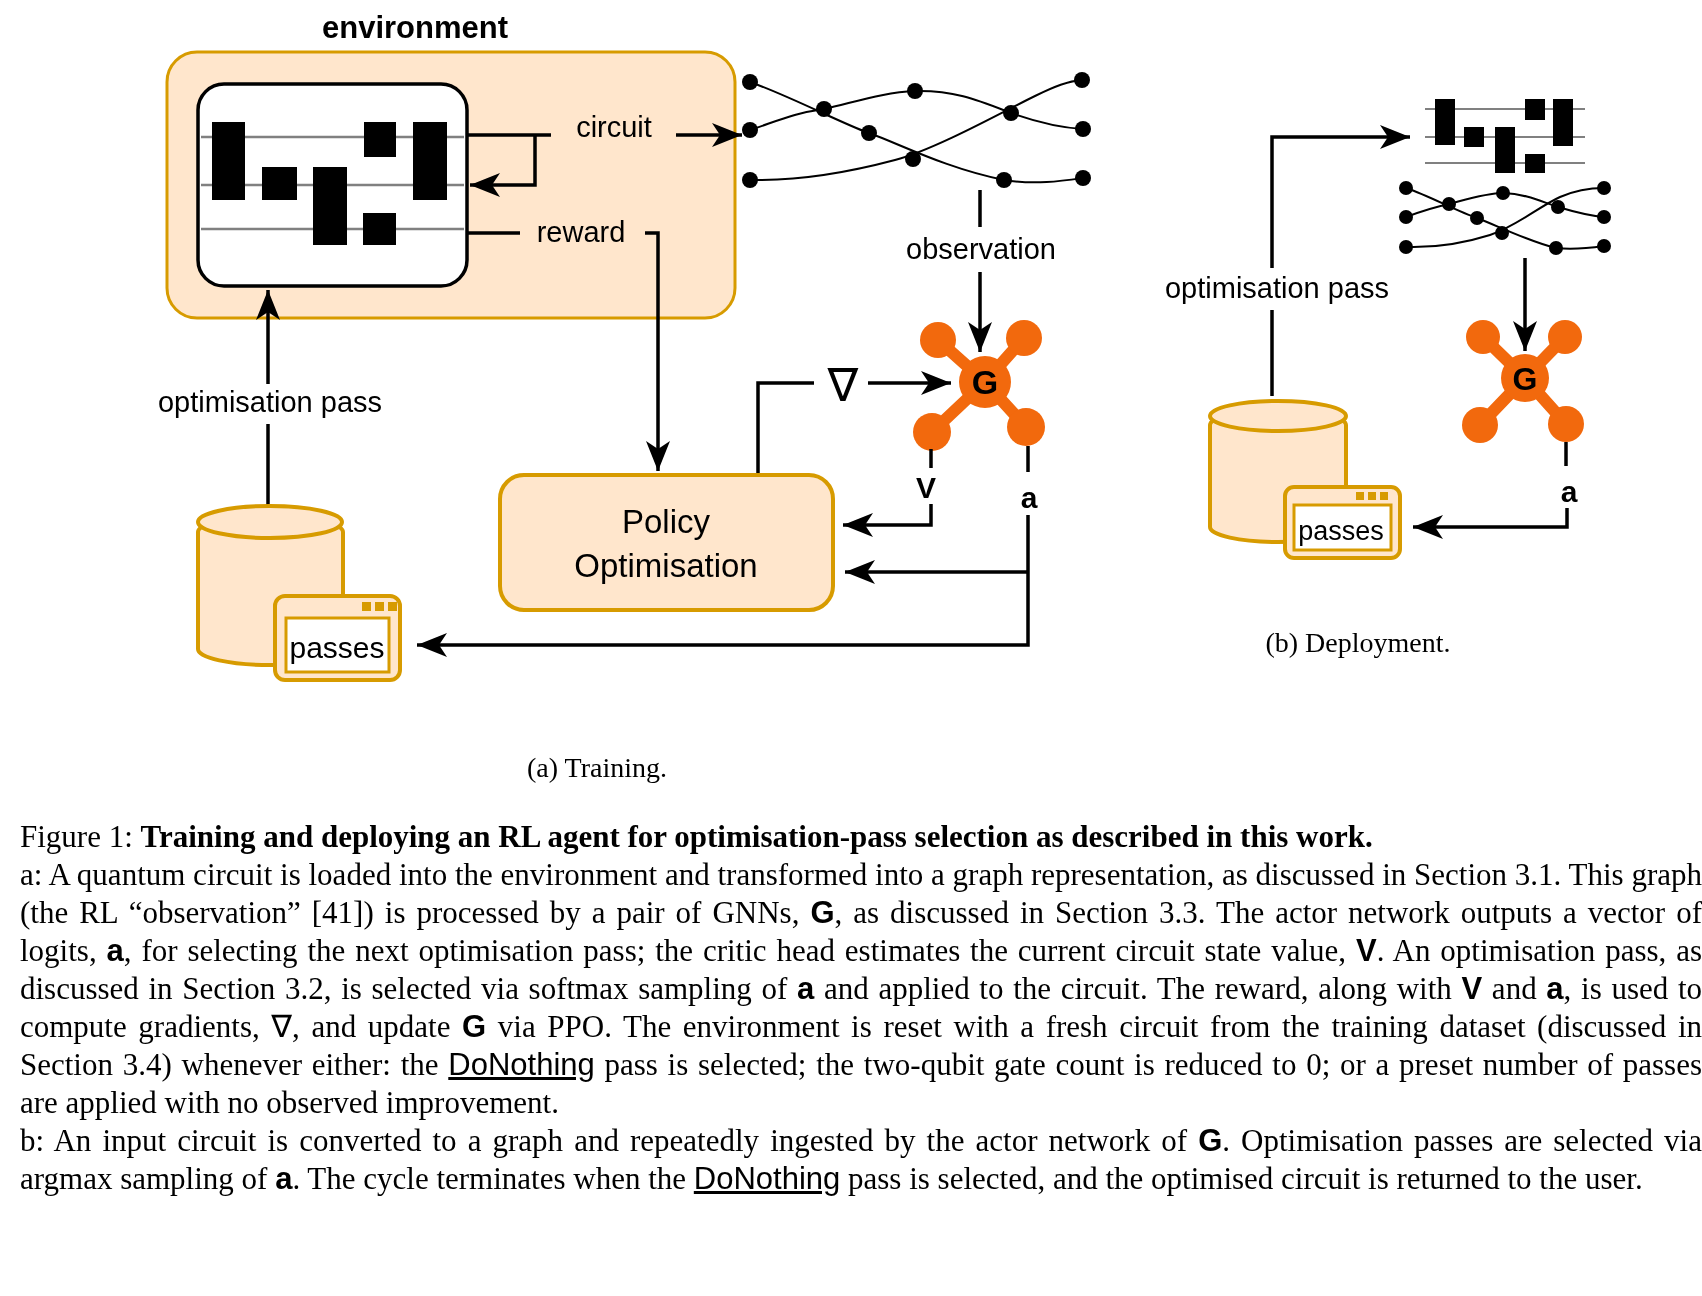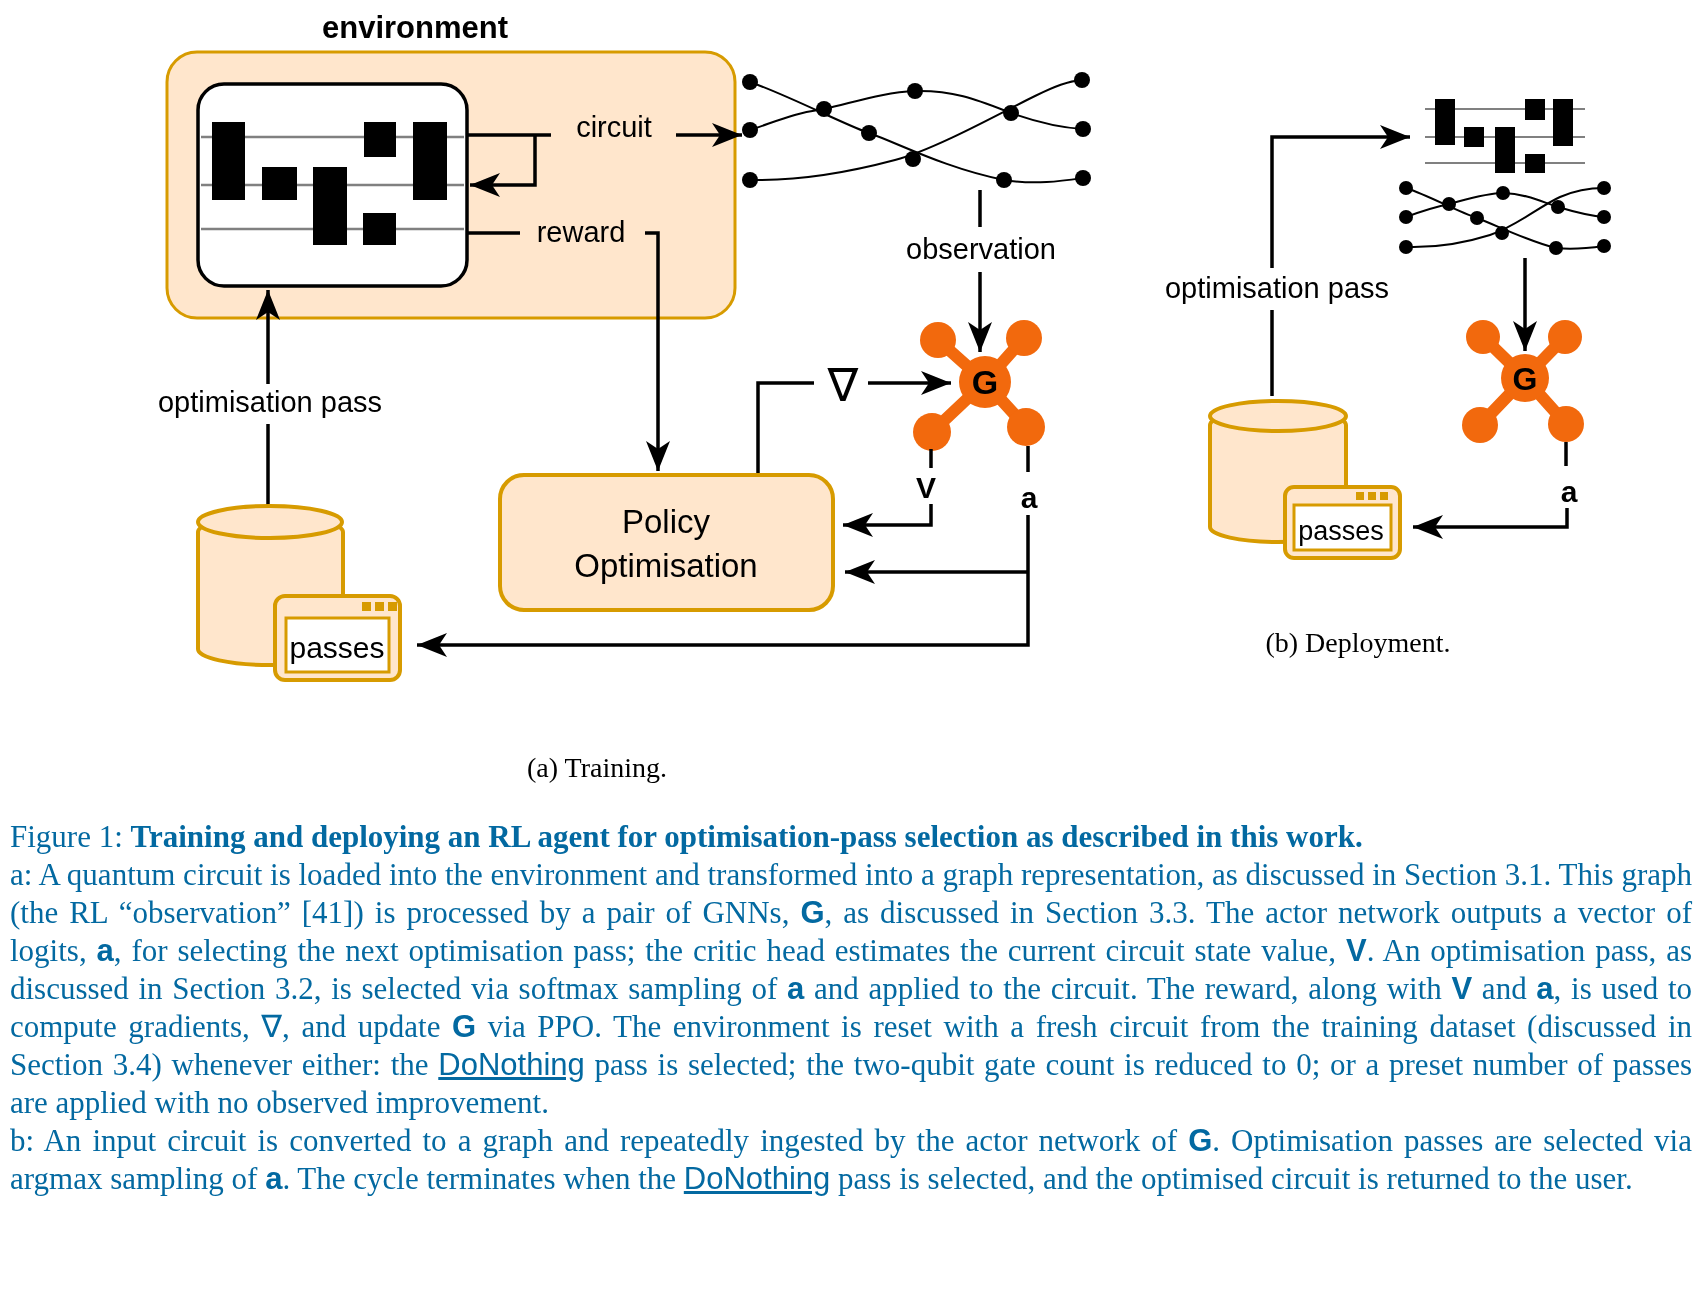--- a/index.html
+++ b/index.html
@@ -17,23 +17,23 @@
   .gedge{stroke:#000;stroke-width:2;fill:none;}
   .gdot{fill:#000;}
   .gnn-fill{fill:var(--gnn);}
   .gnn-bar{stroke:var(--gnn);stroke-width:12;stroke-linecap:round;}
   .lbl{font-family:"Liberation Sans",sans-serif;font-size:29px;fill:#000;}
   .lbl-b{font-family:"Liberation Sans",sans-serif;font-size:30px;font-weight:bold;fill:#000;}
   .lbl-env{font-family:"Liberation Sans",sans-serif;font-size:31px;font-weight:bold;fill:#000;}
   .lbl-nabla{font-family:"DejaVu Sans",sans-serif;font-size:46px;fill:#000;}
   .lbl-g{font-family:"Liberation Sans",sans-serif;font-size:34px;font-weight:bold;fill:#000;}
   .lbl-sub{font-family:"Liberation Serif",serif;font-size:28px;fill:#000;}
-  #caption{position:absolute;left:10px;top:818px;width:1682px;
+  #caption{position:absolute;left:20px;top:818px;width:1682px;
            font-family:"Liberation Serif",serif;font-size:31px;line-height:38px;
-           text-align:justify;color:#0369a1;}
+           text-align:justify;color:#000000;}
   #caption .seg-r{font-family:"Liberation Serif",serif;}
   #caption .seg-b{font-family:"Liberation Serif",serif;font-weight:bold;}
   #caption .seg-m{font-family:"Liberation Sans",sans-serif;font-weight:bold;}
   #caption .seg-s{font-family:"Liberation Sans",sans-serif;text-decoration:underline;}
 </style>
 </head>
 <body>
 
 <div id="page">
 

